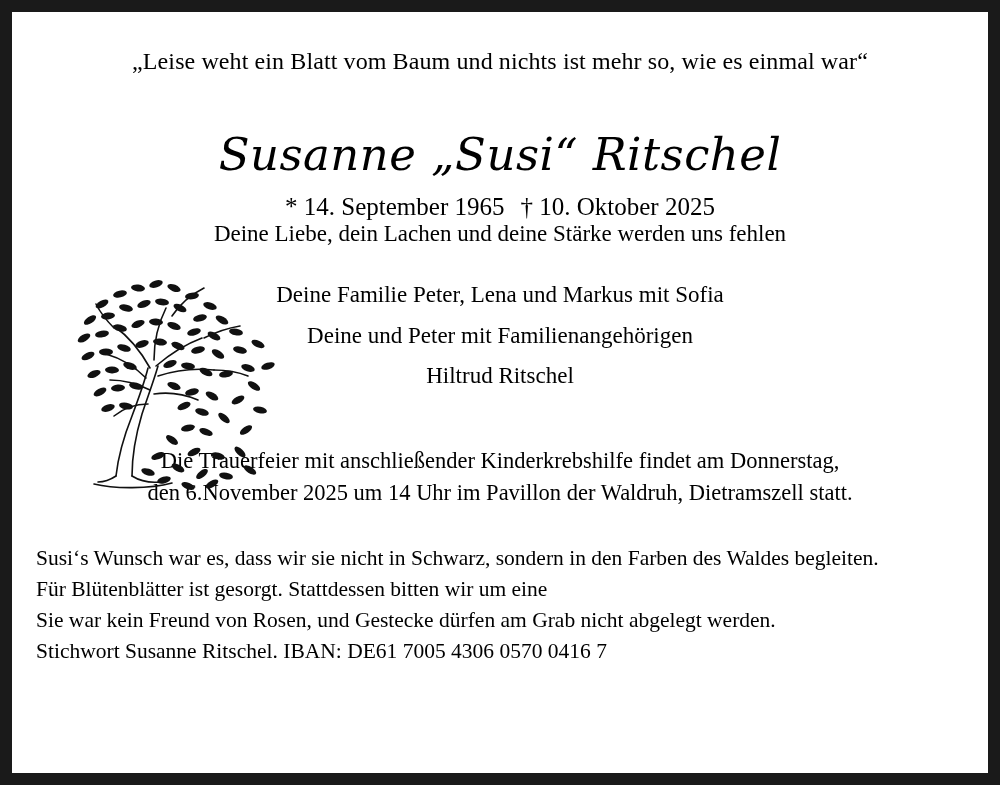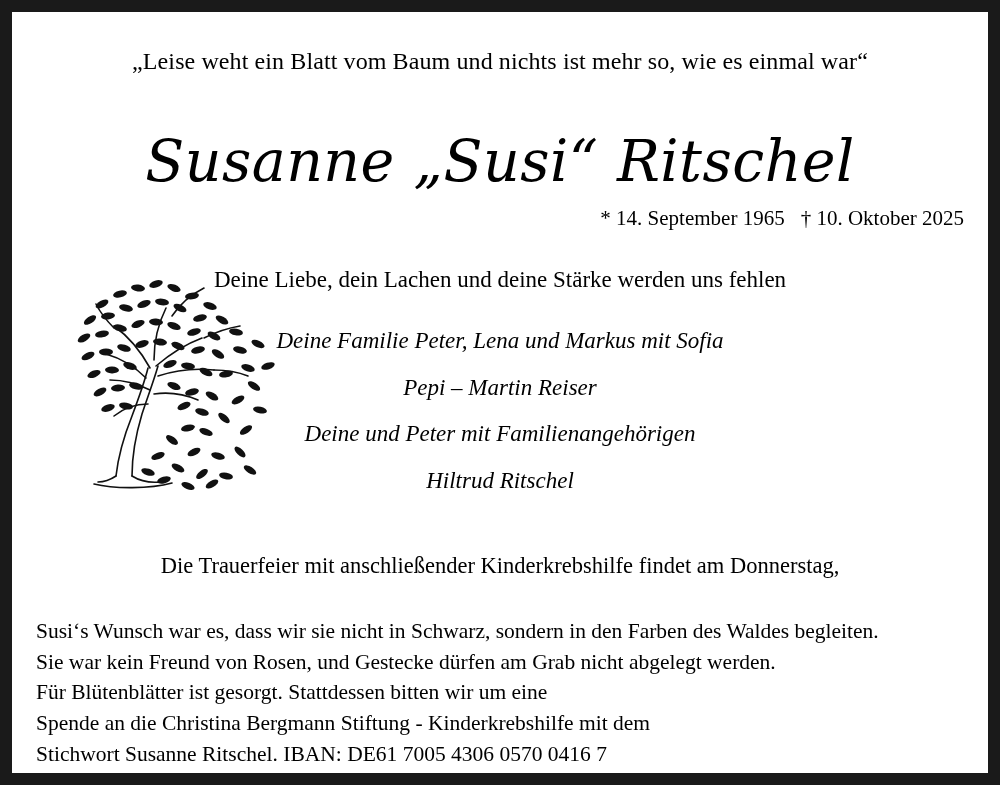--- a/index.html
+++ b/index.html
@@ -31,48 +31,46 @@
   }
   .quote {
     text-align: center;
     font-size: 24px;
     line-height: 1.25;
     letter-spacing: 0.1px;
   }
   .name {
     text-align: center;
     margin-top: 52px;
-    font-size: 57px;
+    font-size: 45px;
     font-style: italic;
     font-family: "DejaVu Serif", serif;
     letter-spacing: 0.5px;
   }
   .dates {
-    text-align: right;
+    text-align: center;
     margin-top: 12px;
-    font-size: 21px;
+    font-size: 25px;
   }
   .dates .gap {
     display: inline-block;
     width: 16px;
   }
   .tribute {
     text-align: center;
-    margin-top: 36px;
     font-size: 23px;
   }
   .family {
     text-align: center;
     margin-top: 32px;
     font-size: 23px;
     line-height: 1.42;
   }
   .family div {
-    margin: 14px;
-    font-style: italic;
+    margin: 8px;
   }
   .ceremony {
     text-align: center;
     margin-top: 52px;
     font-size: 22.5px;
     line-height: 1.42;
   }
   .wish {
     text-align: left;
     margin-top: 34px;
@@ -98,34 +96,33 @@
     <div class="name">Susanne „Susi“ Ritschel</div>
 
     <div class="dates">
       <span>* 14. September 1965</span><span class="gap"></span><span>† 10. Oktober 2025</span>
     </div>
 
     <div class="tribute">Deine Liebe, dein Lachen und deine Stärke werden uns fehlen</div>
 
     <div class="family">
       <div>Deine Familie Peter, Lena und Markus mit Sofia</div>
-      <div>Pepi – Martin Reiser</div>
       <div>Deine und Peter mit Familienangehörigen</div>
       <div>Hiltrud Ritschel</div>
     </div>
 
     <div class="ceremony">
       <div>Die Trauerfeier mit anschließender Kinderkrebshilfe findet am Donnerstag,</div>
+      <div>den 6.November 2025 um 14 Uhr im Pavillon der Waldruh, Dietramszell statt.</div>
     </div>
 
     <div class="wish">
       <div>Susi‘s Wunsch war es, dass wir sie nicht in Schwarz, sondern in den Farben des Waldes begleiten.</div>
+      <div>Für Blütenblätter ist gesorgt. Stattdessen bitten wir um eine</div>
       <div>Sie war kein Freund von Rosen, und Gestecke dürfen am Grab nicht abgelegt werden.</div>
-      <div>Für Blütenblätter ist gesorgt. Stattdessen bitten wir um eine</div>
-      <div>Spende an die Christina Bergmann Stiftung - Kinderkrebshilfe mit dem</div>
       <div>Stichwort Susanne Ritschel.  IBAN: DE61 7005 4306 0570 0416 7</div>
     </div>
 
     <div class="tree">
       <svg viewBox="0 0 250 300" width="250" height="300" aria-hidden="true">
         <g stroke="#111" stroke-width="1.6" fill="none" stroke-linecap="round">
 
           <path d="M62 268 C64 250 70 228 78 208 C84 192 90 176 94 160"></path>
           <path d="M78 268 C78 248 82 226 88 206 C94 188 100 172 104 158"></path>
           <path d="M62 268 C56 272 50 274 44 274"></path>

